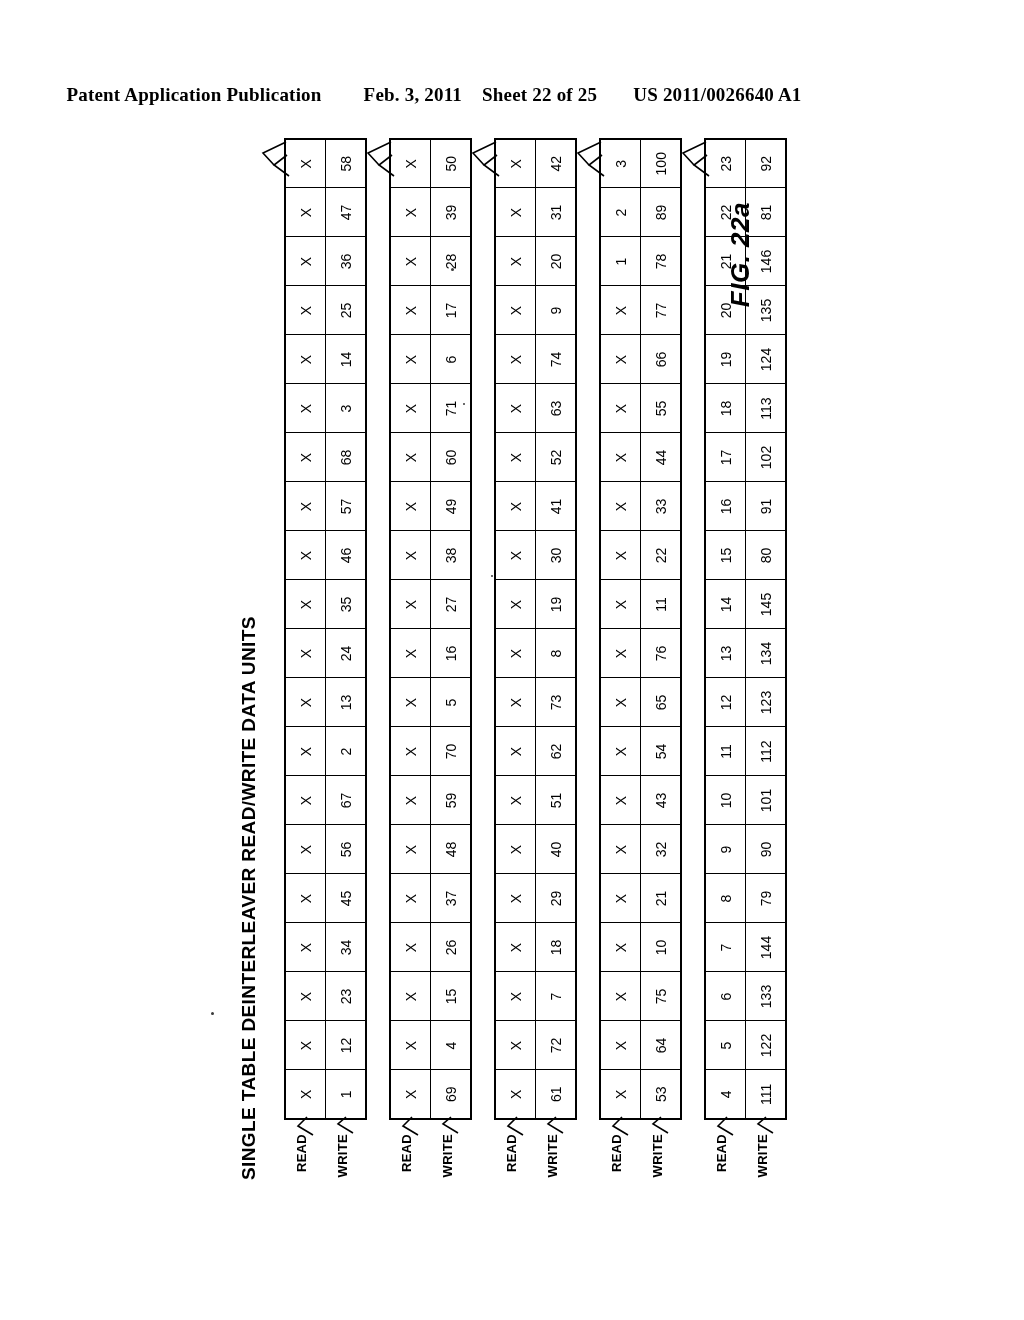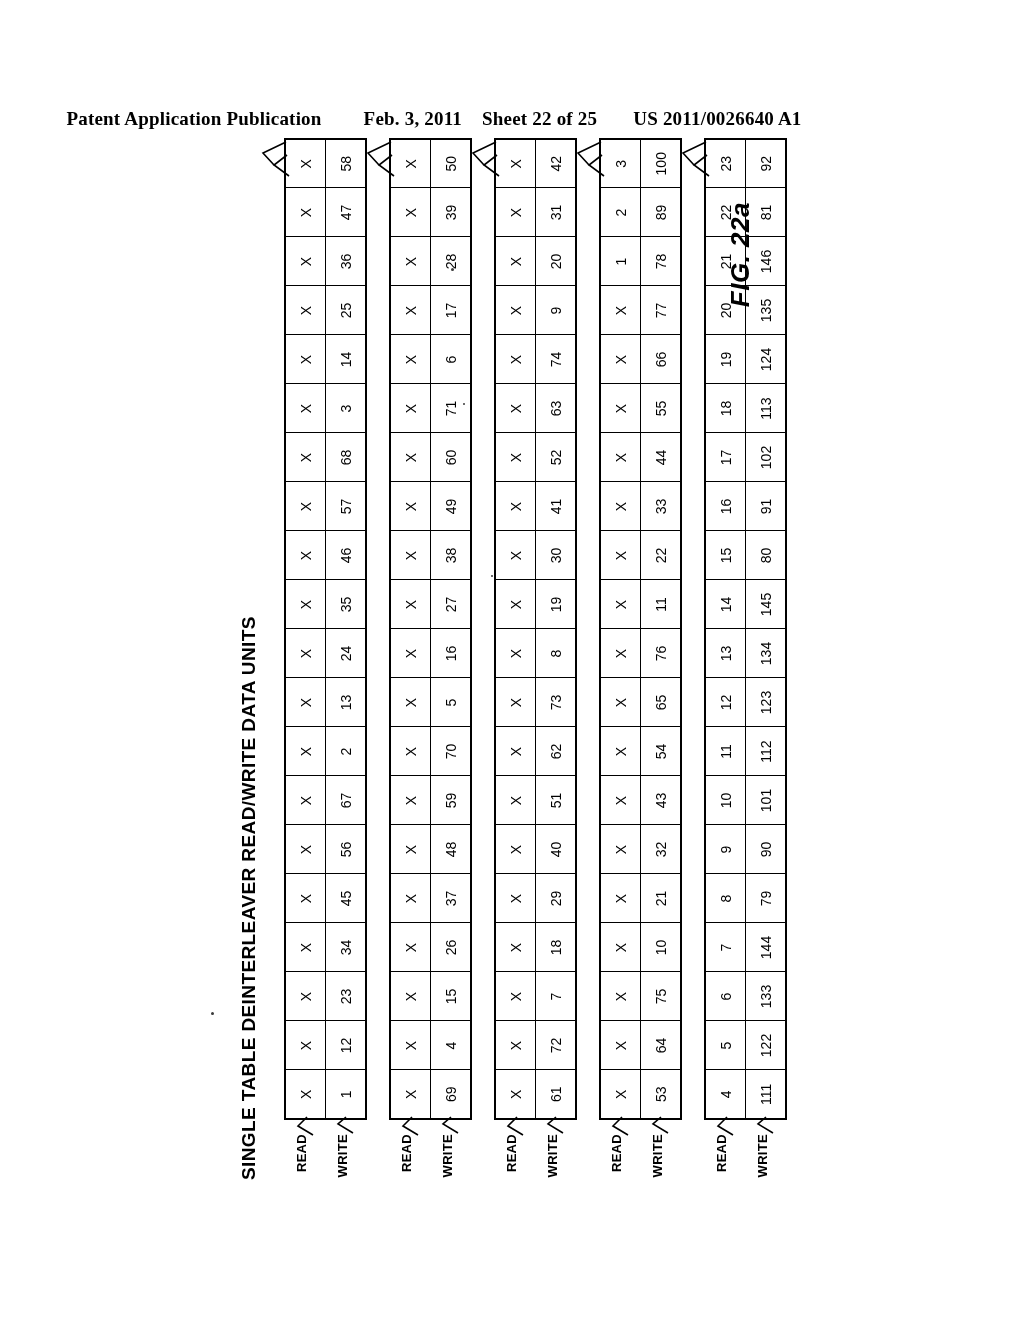--- a/index.html
+++ b/index.html
@@ -21,21 +21,20 @@
     position: absolute;
     top: 84px;
     left: 0;
     width: 868px;
     text-align: center;
     font-family: "Liberation Serif", serif;
     font-weight: bold;
     font-size: 19px;
     letter-spacing: 0.2px;
     white-space: nowrap;
-    margin-top: 24px;
   }
   #patent-header span { display: inline-block; }
   .hdr-gap-1 { width: 42px; }
   .hdr-gap-2 { width: 20px; }
   .hdr-gap-3 { width: 36px; }
 
   
   
   #figure-stage {
     position: absolute;

